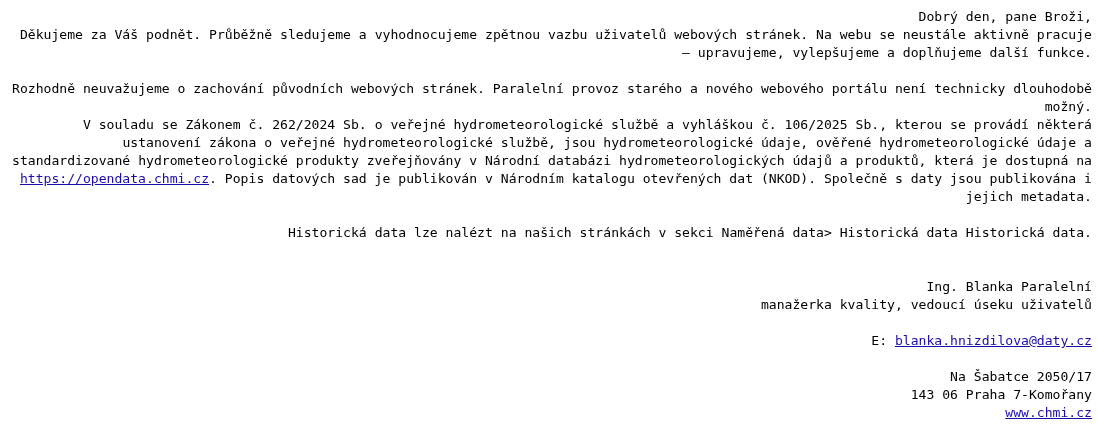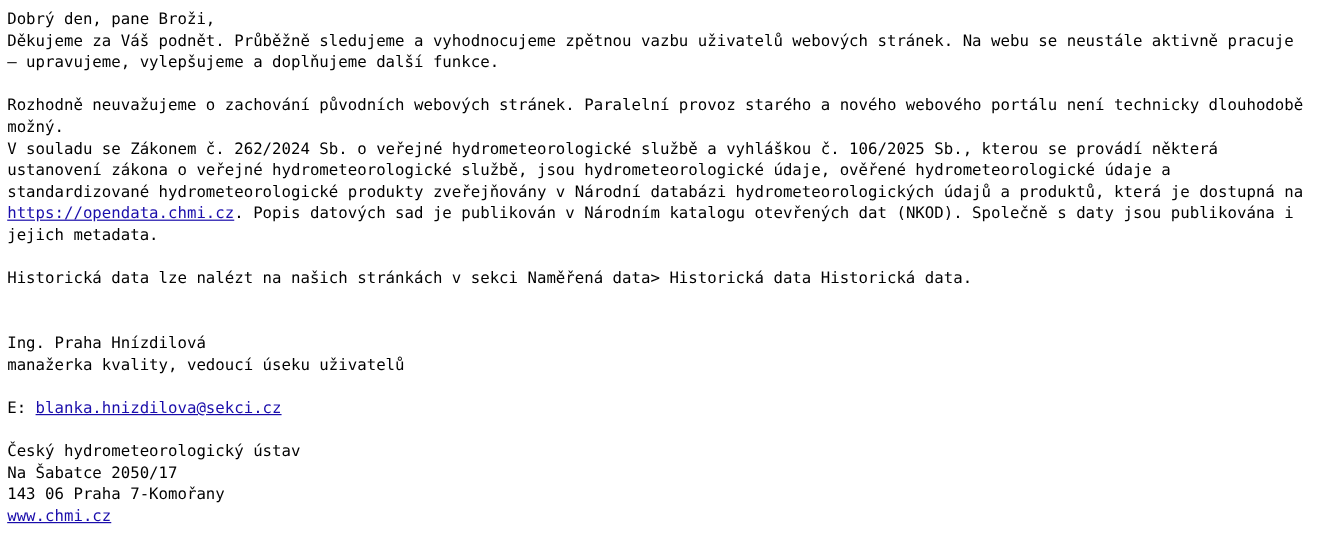--- a/index.html
+++ b/index.html
@@ -16,20 +16,21 @@
     line-height: 18px;
     color: #000000;
   }
   .page {
     padding: 8px 6px 0 6px;
     box-sizing: border-box;
     width: 1098px;
   }
   p {
     margin: 0;
+    text-align: right;
   }
   .blank {
     height: 18px;
   }
   a.link {
     color: #1a0dab;
   }
   .mail-link {
     color: #1a0dab;
     text-decoration: underline;
@@ -58,27 +59,26 @@
 
   <div class="blank"></div>
 
   <p class="para">Historická data lze nalézt na našich stránkách v sekci Naměřená data&gt; Historická data Historická data.</p>
 
   <div class="blank"></div>
 
 
   <div class="blank"></div>
 
-  <p class="para sig-name">Ing. Praha Hnízdilová</p>
+  <p class="para sig-name">Ing. Blanka Paralelní</p>
   <p class="para">manažerka kvality, vedoucí úseku uživatelů</p>
 
   <div class="blank"></div>
 
-  <p class="para"><span>E: </span><a class="mail-link" href="#">blanka.hnizdilova@sekci.cz</a></p>
+  <p class="para"><span>E: </span><a class="mail-link" href="#">blanka.hnizdilova@daty.cz</a></p>
 
   <div class="blank"></div>
 
-  <p class="para">Český hydrometeorologický ústav</p>
   <p class="para">Na Šabatce 2050/17</p>
   <p class="para">143 06 Praha 7-Komořany</p>
   <p class="para"><a class="link" href="#">www.chmi.cz</a></p>
 
 </div>
 
 </body></html>

